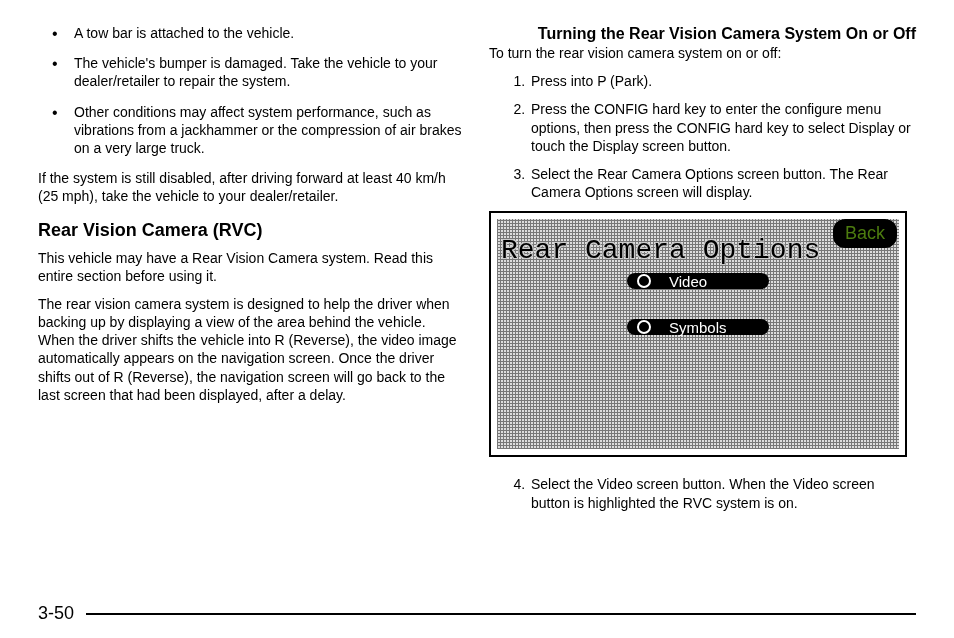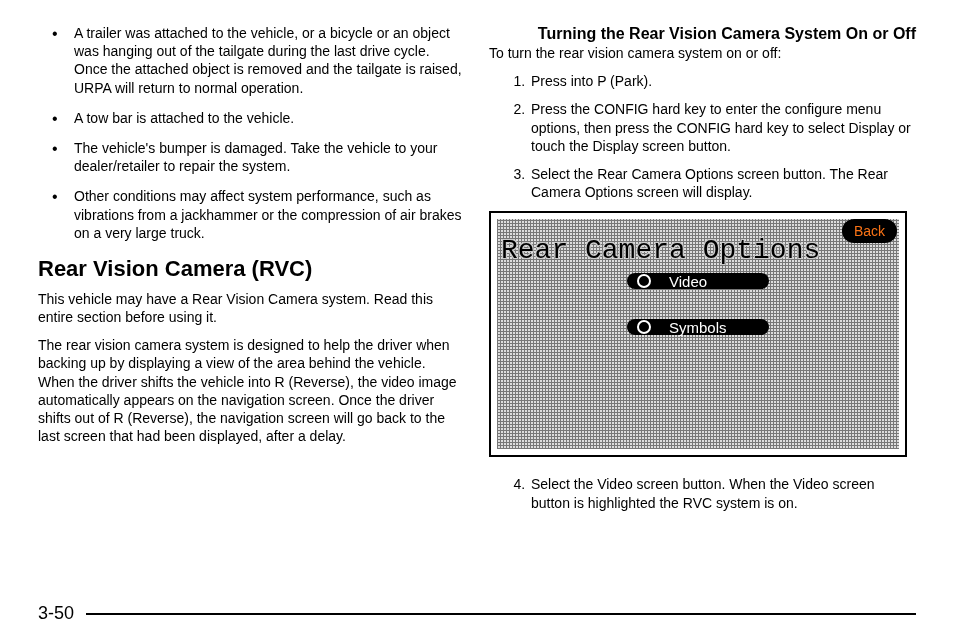--- a/index.html
+++ b/index.html
@@ -36,21 +36,21 @@
     position: absolute;
     left: -22px;
     top: 0;
     font-size: 16px;
   }
   p.body {
     line-height: 1.3;
     margin-bottom: 10px;
   }
   h2 {
-    font-size: 22px;
+    font-size: 18px;
     font-weight: bold;
     margin-top: 14px;
     margin-bottom: 8px;
   }
   h3 {
     font-size: 16px;
     font-weight: bold;
     line-height: 1.25;
     text-align: right;
   }
@@ -89,24 +89,24 @@
     color: #000;
     background: transparent;
     padding: 16px 2px;
     text-shadow: 1px 1px 0 #ccc, -1px -1px 0 #ccc, 1px -1px 0 #ccc, -1px 1px 0 #ccc;
   }
   .back-btn {
     position: absolute;
     right: 8px;
     top: 6px;
     background: #000;
-    color: #f97316;
+    color: #4d7c0f;
     border-radius: 12px;
     padding: 4px 12px;
-    font-size: 14px;
+    font-size: 18px;
   }
   .pill {
     position: absolute;
     left: 50%;
     transform: translateX(-50%);
     background: #000;
     color: #fff;
     border-radius: 14px;
     width: 142px;
     height: 16px;
@@ -142,25 +142,25 @@
     height: 2px;
     background: #000;
   }
 </style>
 </head>
 <body>
 
 <div class="columns">
   <div class="col">
     <ul>
-      <li>A trailer was attached to the vehicle, or a bicycle or an object was hanging out of the tailgate during the last drive cycle. Once the attached object is removed and the tailgate is raised, URPA will return to normal operation.</li>
       <li>A tow bar is attached to the vehicle.</li>
       <li>The vehicle's bumper is damaged. Take the vehicle to your dealer/retailer to repair the system.</li>
       <li>Other conditions may affect system performance, such as vibrations from a jackhammer or the compression of air brakes on a very large truck.</li>
     </ul>
+    <p class="body">If the system is still disabled, after driving forward at least 40 km/h (25 mph), take the vehicle to your dealer/retailer.</p>
     <h2>Rear Vision Camera (RVC)</h2>
     <p class="body">This vehicle may have a Rear Vision Camera system. Read this entire section before using it.</p>
     <p class="body">The rear vision camera system is designed to help the driver when backing up by displaying a view of the area behind the vehicle. When the driver shifts the vehicle into R (Reverse), the video image automatically appears on the navigation screen. Once the driver shifts out of R (Reverse), the navigation screen will go back to the last screen that had been displayed, after a delay.</p>
   </div>
 
   <div class="col">
     <h3>Turning the Rear Vision Camera System On or Off</h3>
     <p class="body">To turn the rear vision camera system on or off:</p>
     <ol>
       <li>Press into P (Park).</li>

